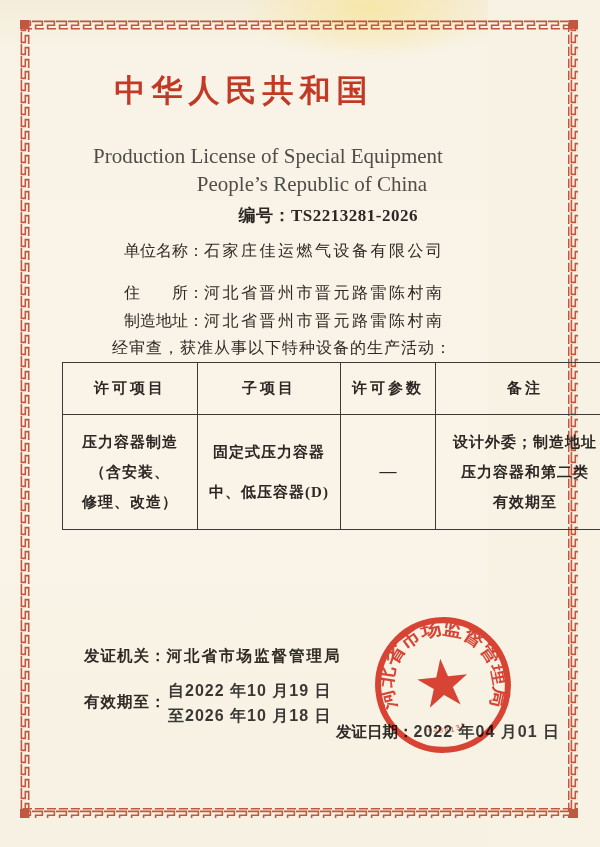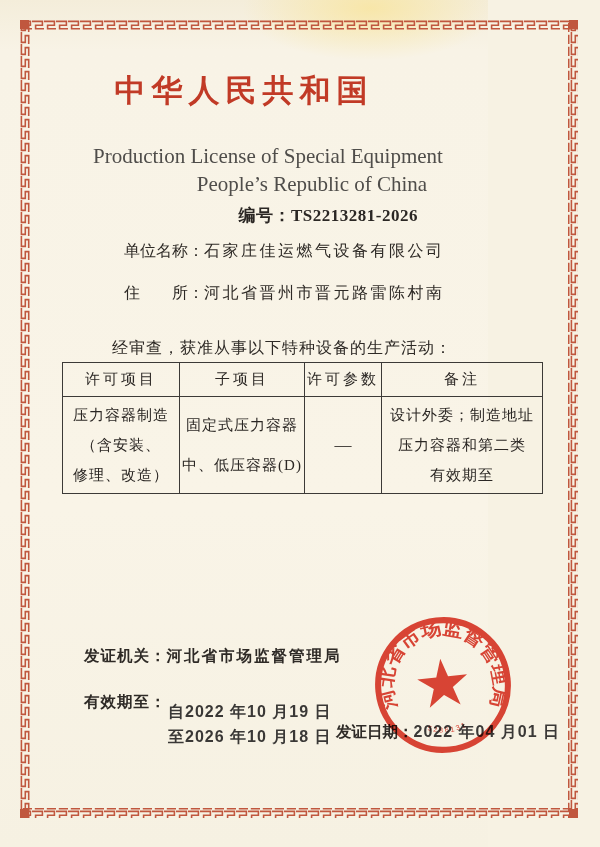--- a/index.html
+++ b/index.html
@@ -38,39 +38,39 @@
   .manufacture{top:311px;}
   .approval{position:absolute;left:112px;top:338px;font-size:16px;font-weight:normal;color:#2e2a26;letter-spacing:1px;white-space:nowrap;}
   
   table.license{
     position:absolute;left:62px;top:362px;width:476px;
     border-collapse:collapse;table-layout:fixed;
     font-size:15px;color:#2b2724;
   }
   table.license th,table.license td{
     border:1.6px solid #3c3a37;text-align:center;vertical-align:middle;
-    font-weight:normal;padding:0;
+    font-weight:bold;padding:9px;
   }
   table.license th{height:33px;letter-spacing:3px;font-size:15px;}
   table.license td{height:96px;}
   .c1{width:116px;} .c2{width:124px;} .c3{width:76px;} .c4{width:160px;}
   .cell-line{line-height:30px;letter-spacing:1px;}
   .cell-line.wide{line-height:40px;}
   .dash{font-size:17px;}
   
   .footer-label{
     position:absolute;left:84px;font-size:15.5px;font-weight:bold;color:#2e2a26;white-space:nowrap;letter-spacing:1px;
   }
   .issuer{top:646px;}
   .issuer .val{letter-spacing:2px;}
   .validity{top:692px;}
   .date-line{
     position:absolute;left:168px;white-space:nowrap;
     font-family:"Liberation Sans","DejaVu Sans",sans-serif;
-    font-size:16px;font-weight:bold;color:#3a3836;letter-spacing:1px;margin-top:21px;
+    font-size:16px;font-weight:bold;color:#3a3836;letter-spacing:1px;
   }
   .valid-from{top:681px;}
   .valid-to{top:706px;}
   .issue-date{
     position:absolute;left:336px;top:722px;white-space:nowrap;
     font-size:15.5px;font-weight:bold;color:#2e2a26;
   }
   .issue-date .val{
     font-family:"Liberation Sans","DejaVu Sans",sans-serif;
     font-size:16px;color:#3a3836;letter-spacing:1px;
@@ -112,20 +112,23 @@
 
   <div class="license-line">
     <span>编号：</span><span>TS2213281-2026</span>
   </div>
 
   <div class="info-line company">
     <span>单位名称：</span><span class="val">石家庄佳运燃气设备有限公司</span>
   </div>
   <div class="info-line residence">
     <span>住　　所：</span><span class="val">河北省晋州市晋元路雷陈村南</span>
+  </div>
+  <div class="info-line manufacture">
+    <span>制造地址：</span><span class="val">河北省晋州市晋元路雷陈村南</span>
   </div>
   <div class="approval">经审查，获准从事以下特种设备的生产活动：</div>
 
   <table class="license">
     <thead>
       <tr>
         <th class="c1">许可项目</th>
         <th class="c2">子项目</th>
         <th class="c3">许可参数</th>
         <th class="c4">备注</th>

